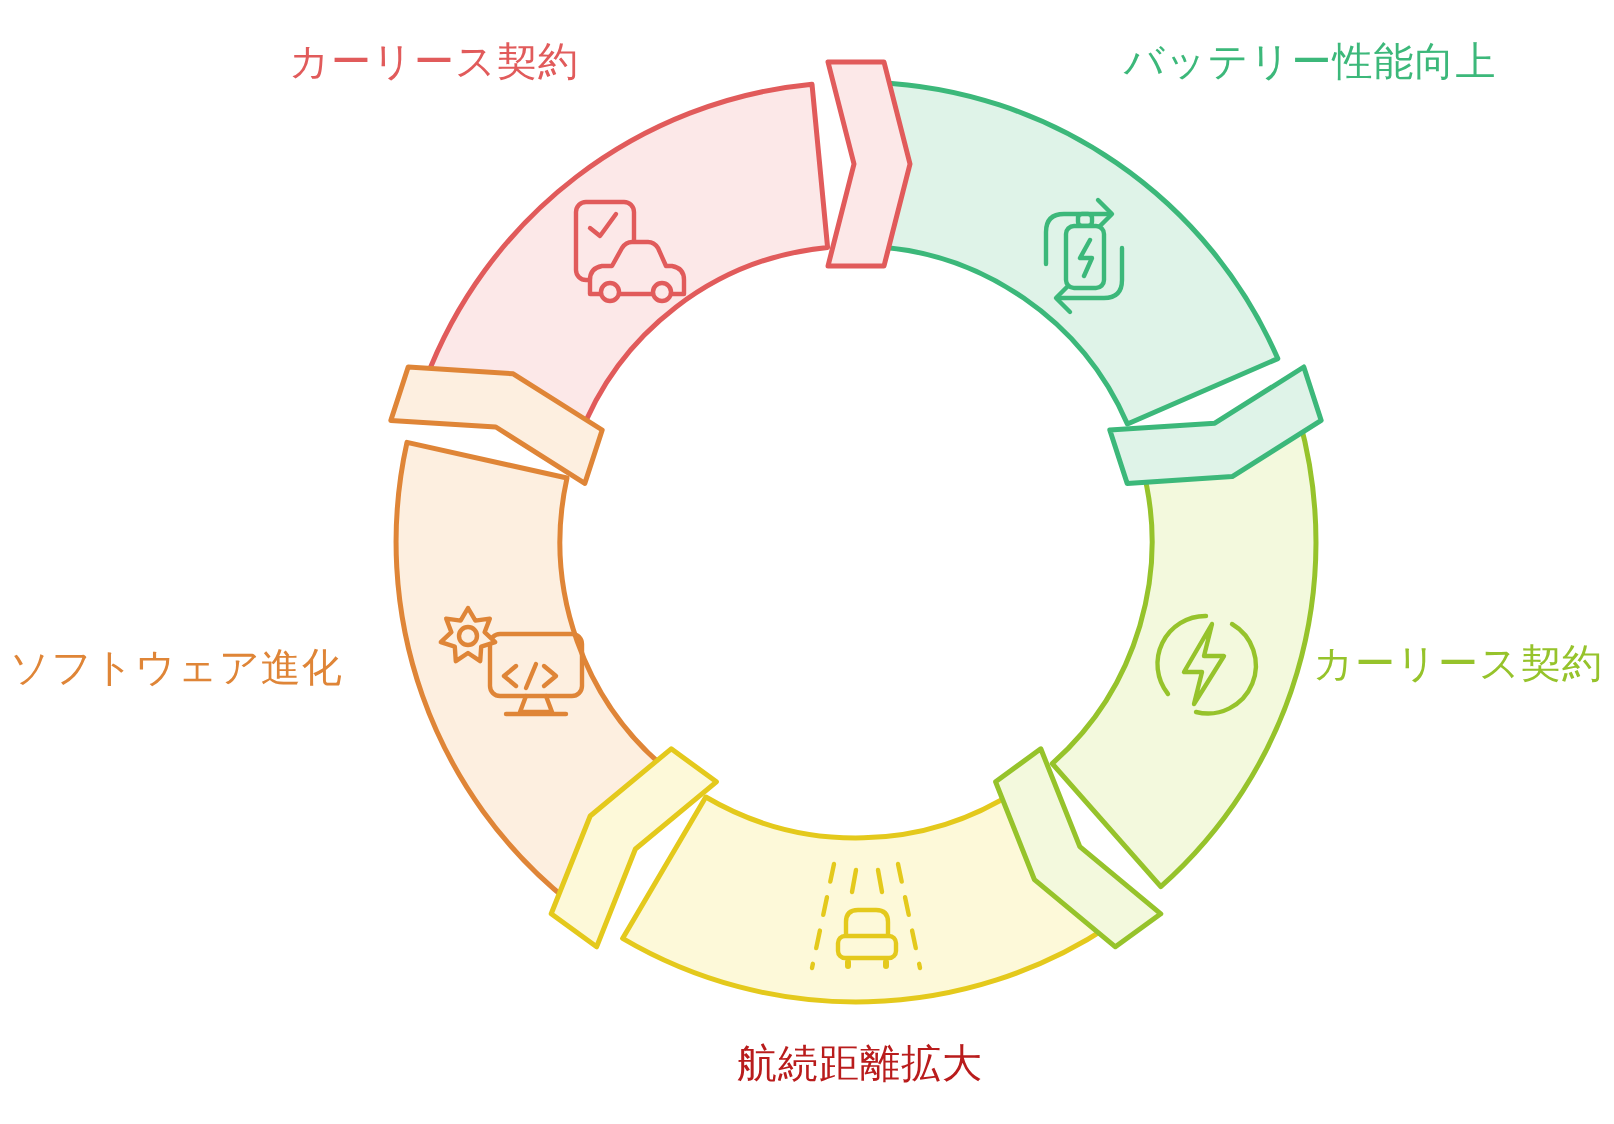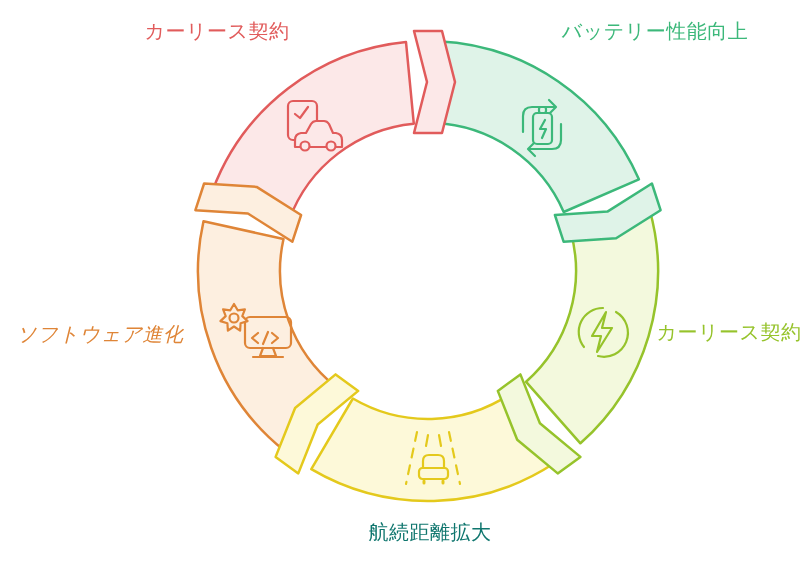--- a/index.html
+++ b/index.html
@@ -9,21 +9,21 @@
   }
   .stage svg{position:absolute;left:0;top:0;}
   .seg-label{
     position:absolute;transform:translate(-50%,-50%);
     font-size:20px;font-weight:500;letter-spacing:0.5px;white-space:nowrap;
   }
   #label-0{left:217px;top:31px;}
   #label-1{left:655px;top:31px;}
   #label-2{left:729px;top:332px;}
   #label-3{left:430px;top:532px;}
-  #label-4{left:100px;top:334px;font-style:italic;}
+  #label-4{left:88px;top:334px;}
 </style>
 </head>
 <body>
 
 <div class="stage">
   <svg id="ring-svg" width="807" height="562" viewBox="0 0 807 562">
       <path d="M 212.6 190.5 A 230 230 0 0 1 406.0 42.1 L 413.8 123.7 A 148 148 0 0 0 289.4 219.2 Z" fill="#fce8e8" stroke="#e15b5b" stroke-width="2.5" stroke-linejoin="round"></path>
       <path d="M 438.0 41.2 A 230 230 0 0 1 638.9 179.3 L 563.7 212.0 A 148 148 0 0 0 434.5 123.1 Z" fill="#dff3e8" stroke="#3cb87a" stroke-width="2.5" stroke-linejoin="round"></path>
       <path d="M 649.6 209.5 A 230 230 0 0 1 580.4 443.3 L 526.1 381.8 A 148 148 0 0 0 570.6 231.4 Z" fill="#f3f9dd" stroke="#96c32b" stroke-width="2.5" stroke-linejoin="round"></path>
       <path d="M 554.9 462.8 A 230 230 0 0 1 311.3 469.2 L 352.9 398.5 A 148 148 0 0 0 509.7 394.4 Z" fill="#fdf9d9" stroke="#e4c91c" stroke-width="2.5" stroke-linejoin="round"></path>
@@ -71,15 +71,15 @@
     <polyline points="272,333 278,338 272,343"></polyline>
     <path d="M 263,348 L 260,356 L 276,356 L 273,348"></path>
     <line x1="253" y1="357" x2="283" y2="357"></line>
     <path d="M 234.0 304.0 L 237.7 310.3 L 244.9 309.3 L 242.3 316.1 L 247.6 321.1 L 240.6 323.3 L 240.1 330.6 L 234.0 326.5 L 227.9 330.6 L 227.4 323.3 L 220.4 321.1 L 225.7 316.1 L 223.1 309.3 L 230.3 310.3 Z" fill="#fdefe0"></path>
     <circle cx="234" cy="318" r="4.5" fill="#fdefe0"></circle>
   </g>
     </svg>
   <div class="seg-label" id="label-0" style="color: rgb(225, 91, 91);">カーリース契約</div>
   <div class="seg-label" id="label-1" style="color: rgb(60, 184, 122);">バッテリー性能向上</div>
   <div class="seg-label" id="label-2" style="color: rgb(150, 195, 43);">カーリース契約</div>
-  <div class="seg-label" id="label-3" style="color: #0f766e;">航続距離拡大</div>
+  <div class="seg-label" id="label-3" style="color: #b91c1c;">航続距離拡大</div>
   <div class="seg-label" id="label-4" style="color: rgb(223, 133, 55);">ソフトウェア進化</div>
 </div>
 
 </body></html>

